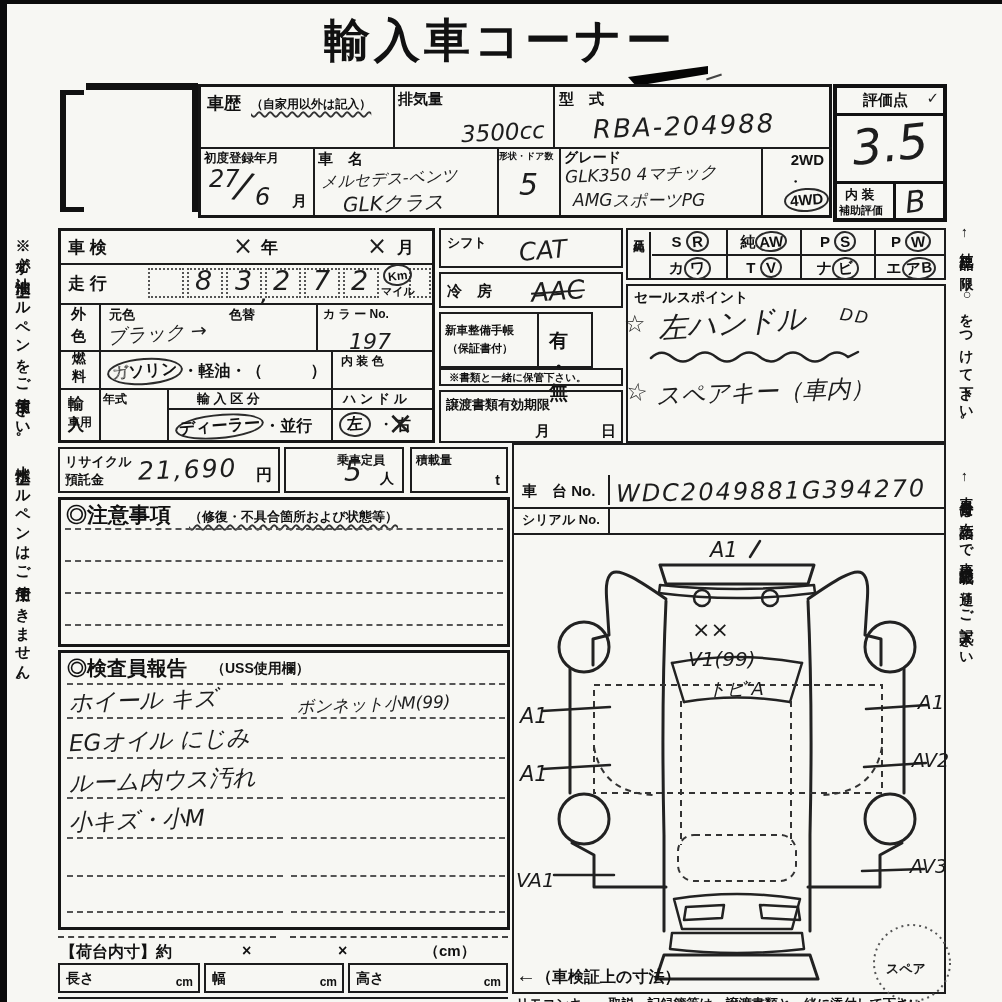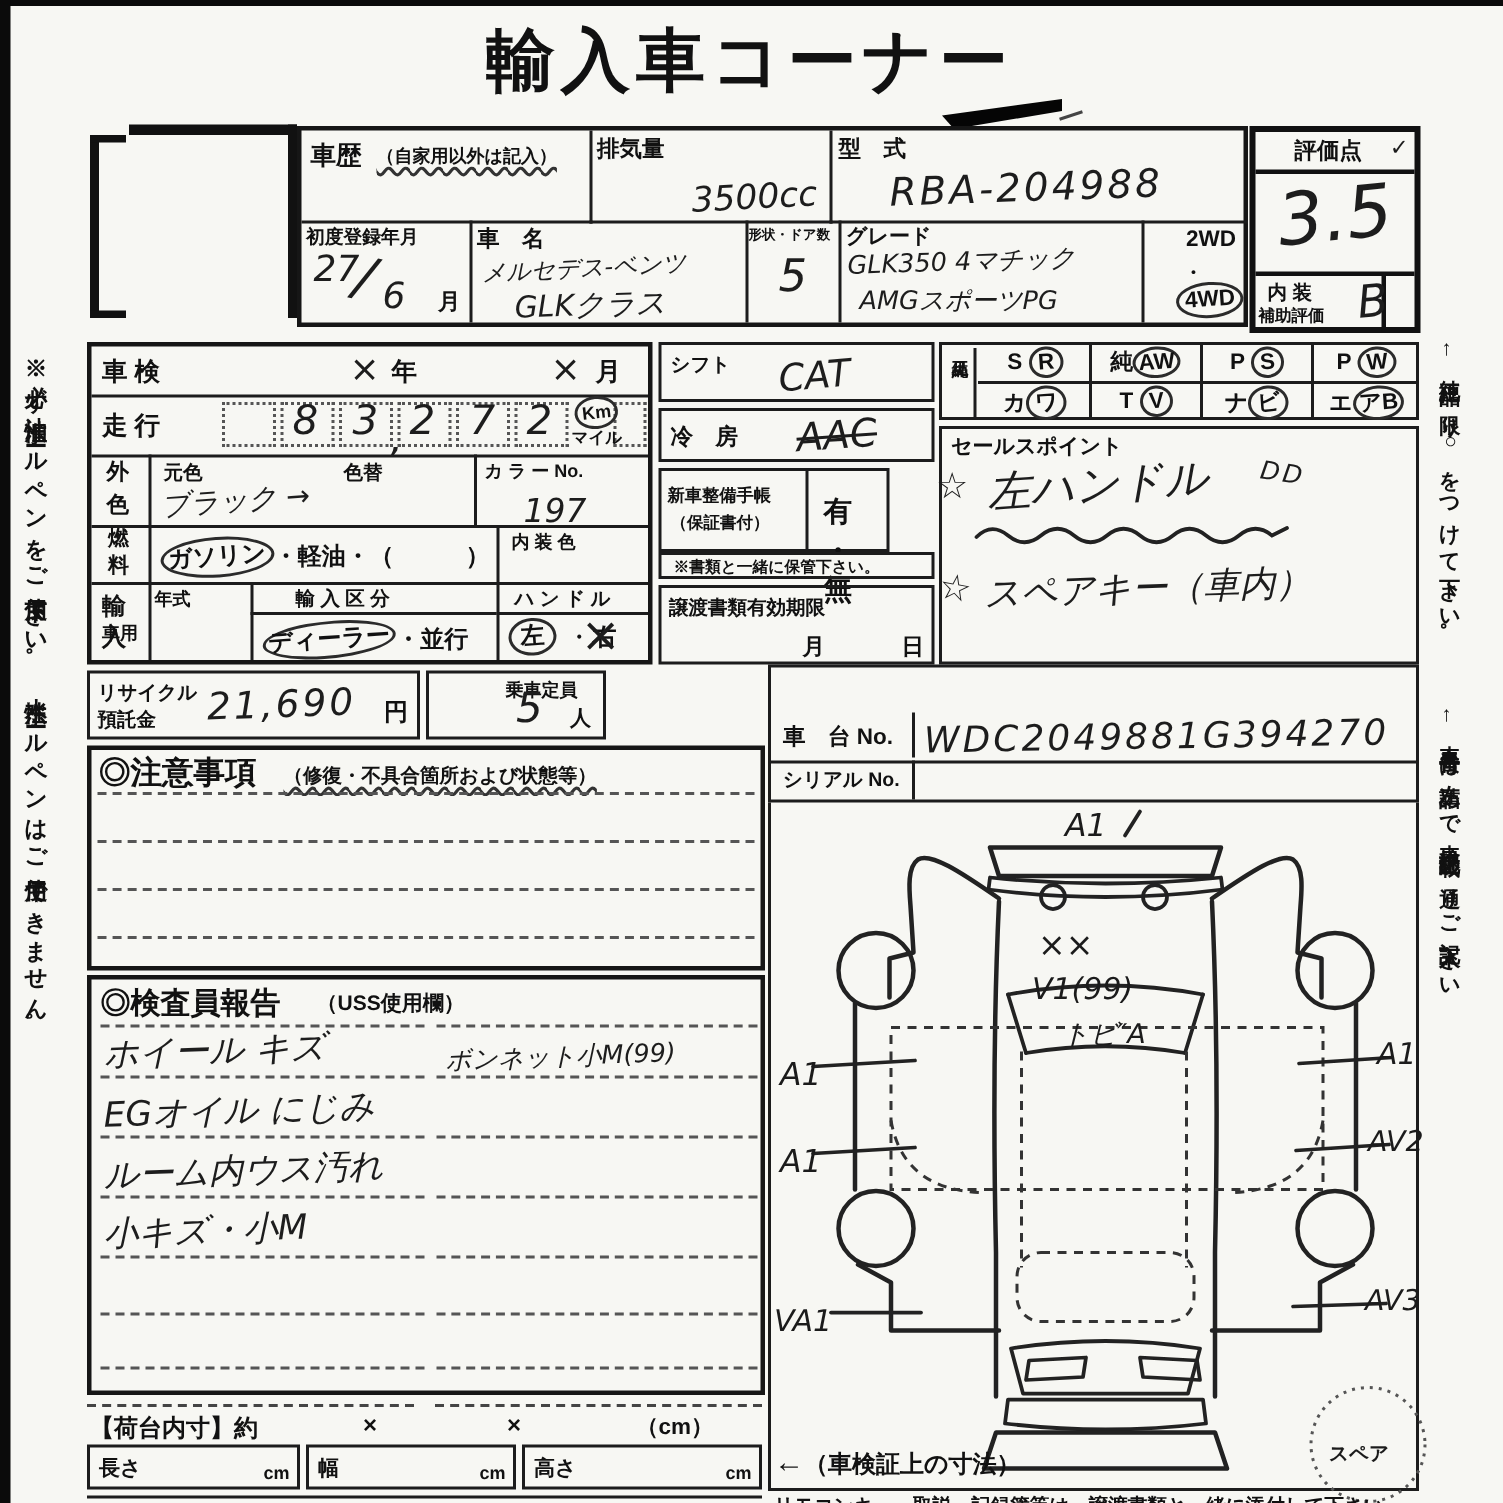--- a/index.html
+++ b/index.html
@@ -84,21 +84,21 @@
     </div>
   </div>
 
   <div class="abs" style="left:833px;top:84px;width:114px;height:138px;border:4px solid #111;box-sizing:border-box;">
     <div class="abs" style="left:0;top:0;width:106px;height:25px;border-bottom:3px solid #111;">
       <span class="abs lb" style="left:26px;top:3px;font-size:15px;">評価点</span>
       <span class="abs hw" style="right:4px;top:1px;font-size:15px;">✓</span>
     </div>
     <div class="abs hw" style="left:0;top:28px;width:106px;text-align:center;font-size:48px;transform:rotate(-6deg);">3.5</div>
     <div class="abs" style="left:0;top:93px;width:106px;height:37px;border-top:3px solid #111;">
-      <div class="abs" style="left:0;top:0;width:56px;height:37px;border-right:3px solid #111;padding-left:28px;">
+      <div class="abs" style="left:0;top:0;width:56px;height:37px;border-right:3px solid #111;">
         <span class="abs lb" style="left:8px;top:2px;font-size:13px;">内 装</span>
         <span class="abs lb" style="left:2px;top:19px;font-size:11px;">補助評価</span>
       </div>
       <span class="abs hw" style="left:68px;top:0px;font-size:30px;transform:rotate(-6deg);">B</span>
     </div>
   </div>
 
   <div class="bx" style="left:58px;top:228px;width:377px;height:215px;">
 
     <div class="abs" style="left:0;top:0;width:371px;height:32px;border-bottom:2px solid #1c1c1c;text-align:center;">
@@ -238,20 +238,24 @@
   <div class="bx2" style="left:58px;top:447px;width:222px;height:46px;">
     <span class="abs lb" style="left:5px;top:4px;font-size:13px;">リサイクル</span>
     <span class="abs lb" style="left:5px;top:22px;font-size:13px;">預託金</span>
     <span class="abs hw" style="left:78px;top:6px;font-size:25px;letter-spacing:2px;transform:rotate(-2deg);">21,690</span>
     <span class="abs lb" style="right:6px;bottom:5px;font-size:16px;">円</span>
   </div>
   <div class="bx2" style="left:284px;top:447px;width:120px;height:46px;">
     <span class="abs lb" style="left:4px;top:3px;font-size:12px;margin-left:47px;">乗車定員</span>
     <span class="abs hw" style="left:58px;top:6px;font-size:28px;">5</span>
     <span class="abs lb" style="right:8px;bottom:3px;font-size:14px;">人</span>
+  </div>
+  <div class="bx2" style="left:410px;top:447px;width:98px;height:46px;">
+    <span class="abs lb" style="left:4px;top:3px;font-size:12px;">積載量</span>
+    <span class="abs lb" style="right:6px;bottom:3px;font-size:14px;">t</span>
   </div>
 
   <div class="bx2" style="left:512px;top:443px;width:434px;height:92px;">
     <div class="abs" style="left:0;top:30px;width:430px;height:32px;border-bottom:2px solid #1c1c1c;">
       <span class="abs lb" style="left:8px;top:7px;font-size:15px;">車　台 No.</span>
       <div class="abs" style="left:94px;top:0;width:2px;height:30px;background:#1c1c1c;"></div>
       <span class="abs hw" style="left:102px;top:2px;font-size:24px;letter-spacing:2px;white-space:nowrap;transform:rotate(-1deg);">WDC2049881G394270</span>
     </div>
     <div class="abs" style="left:0;top:62px;width:430px;height:26px;">
       <span class="abs lb" style="left:8px;top:4px;font-size:13px;">シリアル No.</span>

